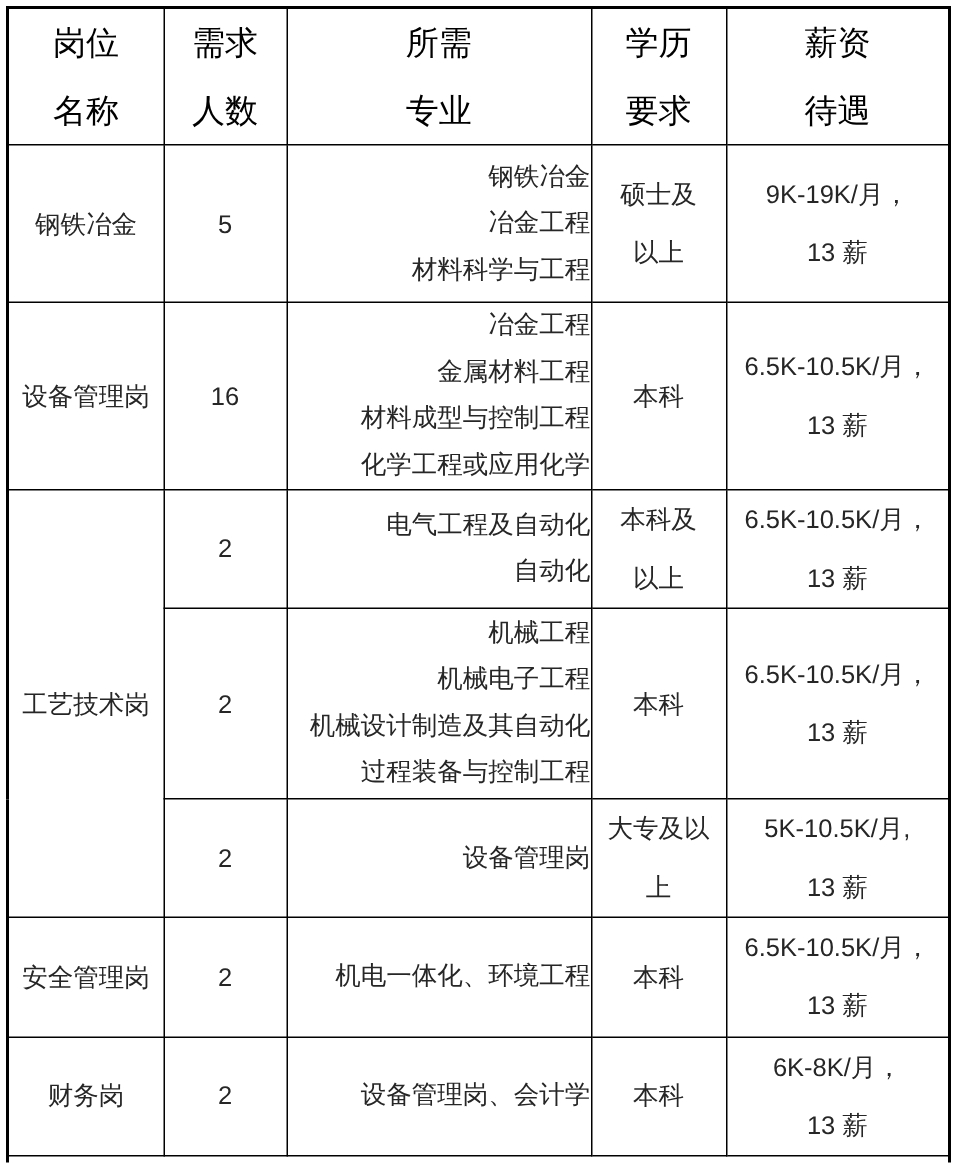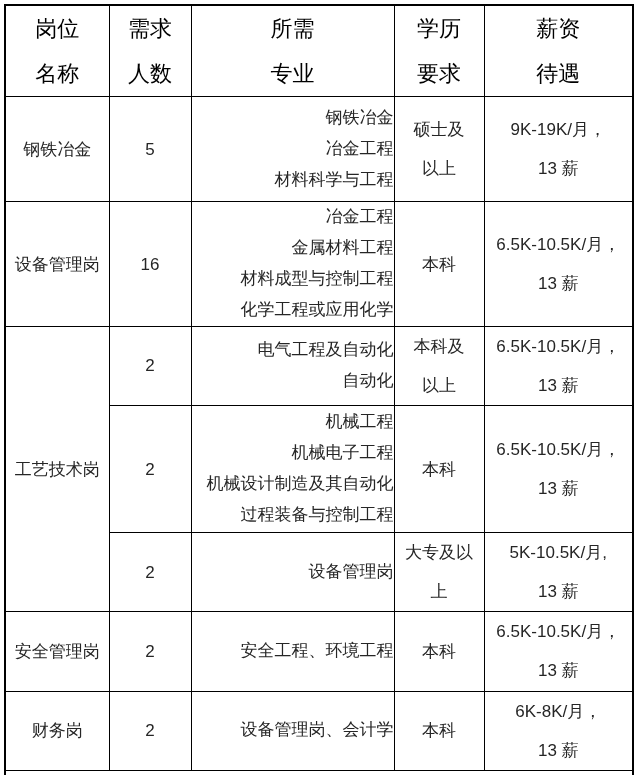--- a/index.html
+++ b/index.html
@@ -143,21 +143,21 @@
         <td class="majors">设备管理岗</td>
         <td class="edu">大专及以
 上</td>
         <td class="salary">5K-10.5K/月,
 13 薪</td>
       </tr>
 
       <tr class="tr-5">
         <td class="pos">安全管理岗</td>
         <td class="count">2</td>
-        <td class="majors">安全工程、环境工程</td>
+        <td class="majors">机电一体化、环境工程</td>
         <td class="edu">本科</td>
         <td class="salary">6.5K-10.5K/月，
 13 薪</td>
       </tr>
 
       <tr class="tr-6">
         <td class="pos">财务岗</td>
         <td class="count">2</td>
         <td class="majors">设备管理岗、会计学</td>
         <td class="edu">本科</td>

